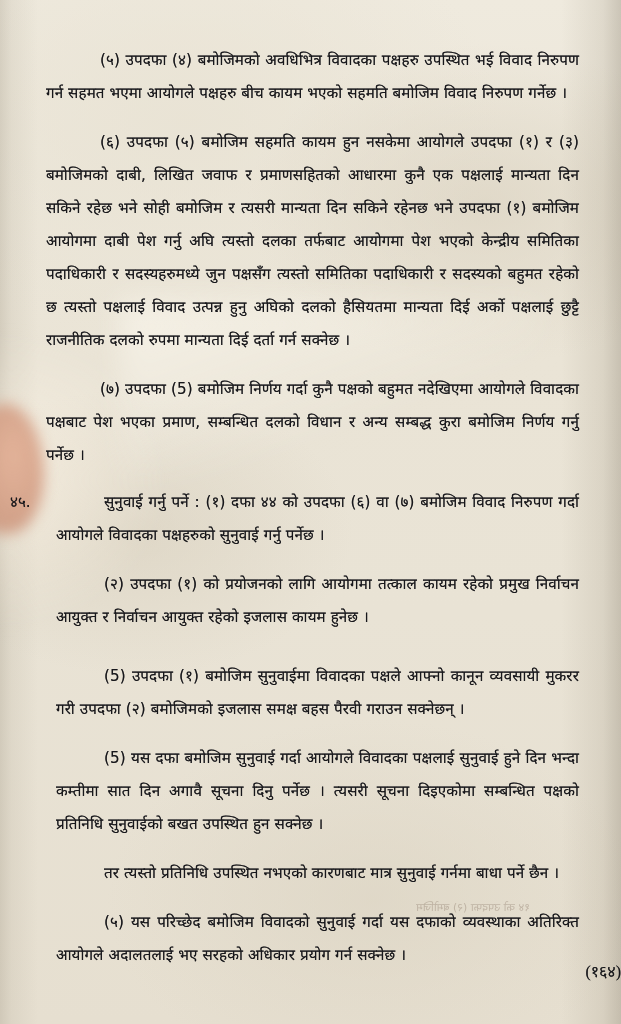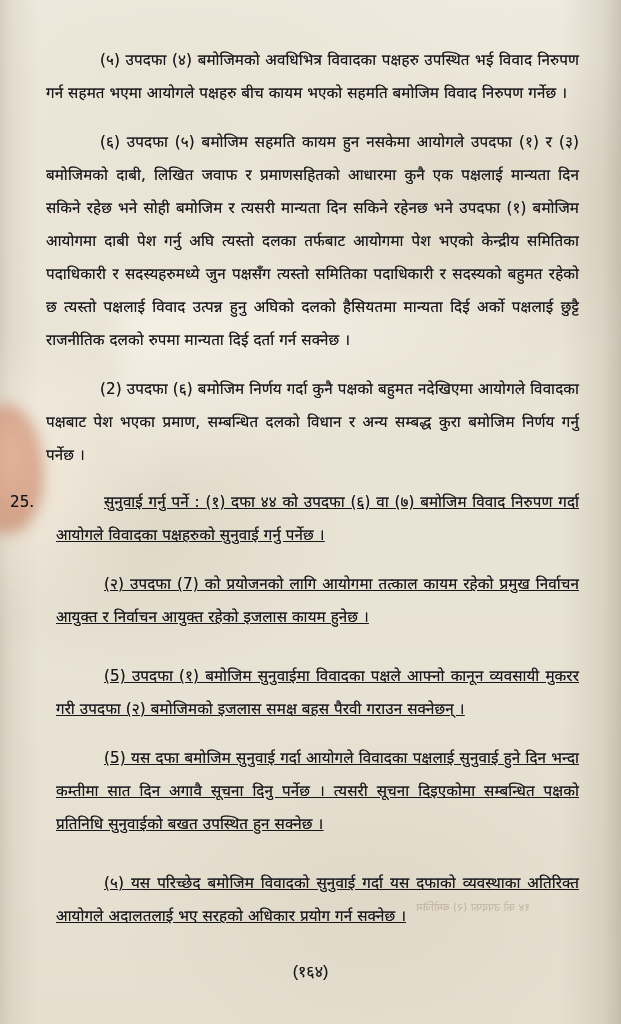--- a/index.html
+++ b/index.html
@@ -120,21 +120,21 @@
     margin-left: -36px;
     color: #17171b;
     font-size: 15.2px;
     line-height: 33px;
     font-family: "DejaVu Sans", sans-serif;
     text-shadow: 0 0 0.6px rgba(10,10,15,0.55);
   }
   .section-body {
     flex: 1 1 auto;
   }
-  .section-body .para.indent { text-indent: 48px; text-decoration: underline; }
+  .section-body .para.indent { text-indent: 48px; }
 
   .spacer-sm { height: 10px; }
 
   
   .bleed {
     position: absolute;
     left: 300px;
     top: 900px;
     width: 230px;
     color: rgba(120,100,86,0.33);
@@ -144,24 +144,24 @@
     transform: scaleX(-1);
     filter: blur(0.6px);
     pointer-events: none;
   }
 
   .page-number {
     position: absolute;
     left: 0;
     right: 0;
     bottom: 42px;
-    text-align: center;
+    text-align: right;
     color: #17171b;
     font-size: 16px;
-    font-family: Liberation Sans, sans-serif;
+    font-family: Liberation Serif, serif;
     text-shadow: 0 0 0.6px rgba(10,10,15,0.55);
   }
 </style>
 </head>
 <body>
 
 <div class="page">
 
   <div class="left-shade"></div>
   <div class="gutter-shade"></div>
@@ -172,44 +172,45 @@
   <div class="content">
 
     <p class="para indent">(५) उपदफा (४) बमोजिमको अवधिभित्र विवादका पक्षहरु उपस्थित भई विवाद निरुपण गर्न सहमत भएमा आयोगले पक्षहरु बीच कायम भएको सहमति बमोजिम विवाद निरुपण गर्नेछ ।</p>
 
     <div class="spacer-sm"></div>
 
     <p class="para indent">(६) उपदफा (५) बमोजिम सहमति कायम हुन नसकेमा आयोगले उपदफा (१) र (३) बमोजिमको दाबी, लिखित जवाफ र प्रमाणसहितको आधारमा कुनै एक पक्षलाई मान्यता दिन सकिने रहेछ भने सोही बमोजिम र त्यसरी मान्यता दिन सकिने रहेनछ भने उपदफा (१) बमोजिम आयोगमा दाबी पेश गर्नु अघि त्यस्तो दलका तर्फबाट आयोगमा पेश भएको केन्द्रीय समितिका पदाधिकारी र सदस्यहरुमध्ये जुन पक्षसँग त्यस्तो समितिका पदाधिकारी र सदस्यको बहुमत रहेको छ त्यस्तो पक्षलाई विवाद उत्पन्न हुनु अघिको दलको हैसियतमा मान्यता दिई अर्को पक्षलाई छुट्टै राजनीतिक दलको रुपमा मान्यता दिई दर्ता गर्न सक्नेछ ।</p>
 
     <div class="spacer-sm"></div>
 
-    <p class="para indent">(2) उपदफा (६) बमोजिम निर्णय गर्दा कुनै पक्षको बहुमत नदेखिएमा आयोगले विवादका पक्षबाट पेश भएका प्रमाण, सम्बन्धित दलको विधान र अन्य सम्बद्ध कुरा बमोजिम निर्णय गर्नु पर्नेछ ।</p>
+    <p class="para indent">(७) उपदफा (5) बमोजिम निर्णय गर्दा कुनै पक्षको बहुमत नदेखिएमा आयोगले विवादका पक्षबाट पेश भएका प्रमाण, सम्बन्धित दलको विधान र अन्य सम्बद्ध कुरा बमोजिम निर्णय गर्नु पर्नेछ ।</p>
 
     <div class="section">
-      <div class="section-num">25.</div>
+      <div class="section-num">४५.</div>
       <div class="section-body">
         <p class="para indent"><span>सुनुवाई गर्नु पर्ने :</span> <span>(१) दफा ४४ को उपदफा (६) वा (७) बमोजिम विवाद निरुपण गर्दा आयोगले विवादका पक्षहरुको सुनुवाई गर्नु पर्नेछ ।</span></p>
 
         <div class="spacer-sm"></div>
 
-        <p class="para indent">(२) उपदफा (7) को प्रयोजनको लागि आयोगमा तत्काल कायम रहेको प्रमुख निर्वाचन आयुक्त र निर्वाचन आयुक्त रहेको इजलास कायम हुनेछ ।</p>
+        <p class="para indent">(२) उपदफा (१) को प्रयोजनको लागि आयोगमा तत्काल कायम रहेको प्रमुख निर्वाचन आयुक्त र निर्वाचन आयुक्त रहेको इजलास कायम हुनेछ ।</p>
 
         <div class="spacer-sm"></div>
 
 
         <div class="spacer-sm"></div>
 
         <p class="para indent">(5) उपदफा (१) बमोजिम सुनुवाईमा विवादका पक्षले आफ्नो कानून व्यवसायी मुकरर गरी उपदफा (२) बमोजिमको इजलास समक्ष बहस पैरवी गराउन सक्नेछन् ।</p>
 
         <div class="spacer-sm"></div>
 
         <p class="para indent">(5) यस दफा बमोजिम सुनुवाई गर्दा आयोगले विवादका पक्षलाई सुनुवाई हुने दिन भन्दा कम्तीमा सात दिन अगावै सूचना दिनु पर्नेछ । त्यसरी सूचना दिइएकोमा सम्बन्धित पक्षको प्रतिनिधि सुनुवाईको बखत उपस्थित हुन सक्नेछ ।</p>
 
         <div class="spacer-sm"></div>
 
+        <p class="para indent">तर त्यस्तो प्रतिनिधि उपस्थित नभएको कारणबाट मात्र सुनुवाई गर्नमा बाधा पर्ने छैन ।</p>
 
         <div class="spacer-sm"></div>
 
         <p class="para indent">(५) यस परिच्छेद बमोजिम विवादको सुनुवाई गर्दा यस दफाको व्यवस्थाका अतिरिक्त आयोगले अदालतलाई भए सरहको अधिकार प्रयोग गर्न सक्नेछ ।</p>
       </div>
     </div>
 
   </div>
 
   <div class="bleed">१४ को उपदफा (२) बमोजिम</div>

